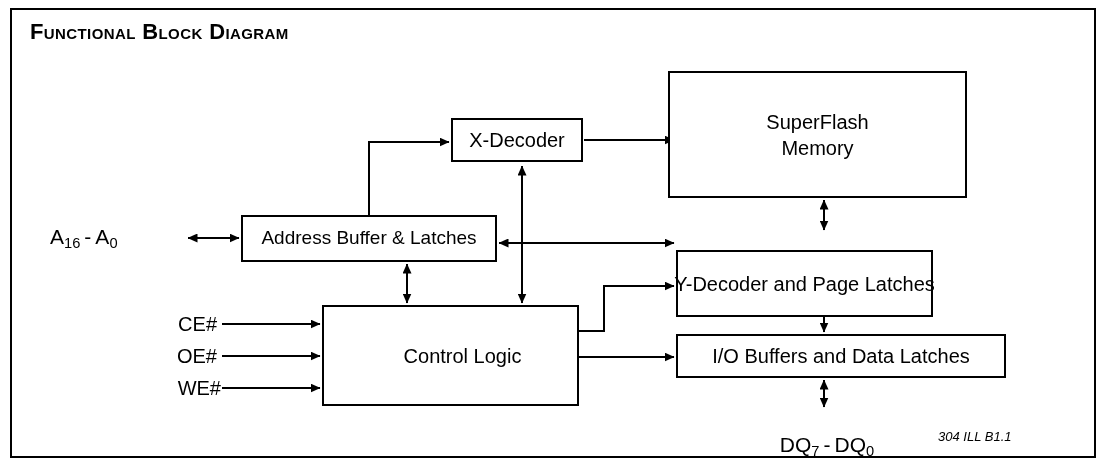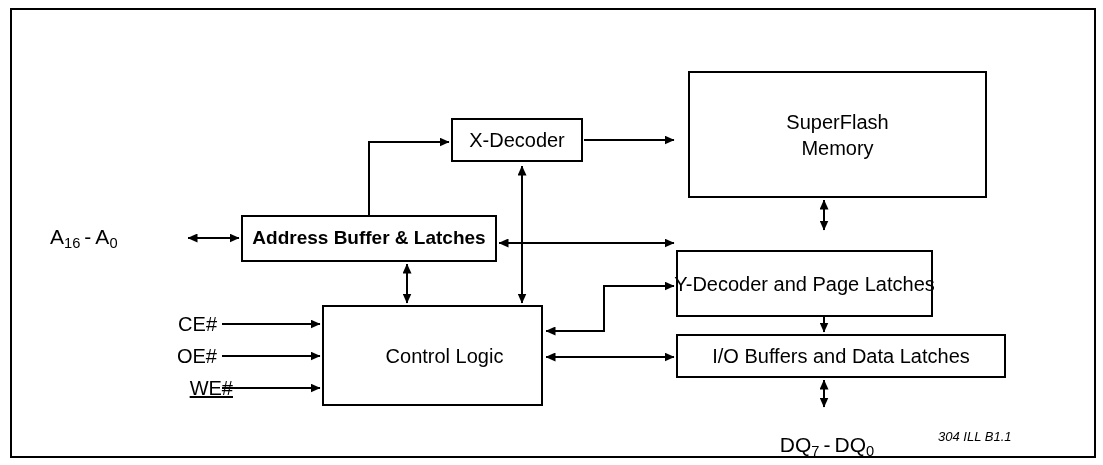--- a/index.html
+++ b/index.html
@@ -49,35 +49,35 @@
     display: flex;
     flex-direction: column;
     align-items: center;
     justify-content: center;
     text-align: center;
     font-size: 20px;
     line-height: 1.3;
     white-space: nowrap;
   }
   .block-xdecoder      { left: 451px; top: 118px; width: 132px; height: 44px; }
-  .block-superflash    { left: 688px; top:  71px; width: 299px; height: 127px; }
-  .block-addressbuffer { left: 241px; top: 215px; width: 256px; height: 47px; font-size: 19px; font-weight: bold; }
+  .block-superflash    { left: 668px; top:  71px; width: 299px; height: 127px; }
+  .block-addressbuffer { left: 241px; top: 215px; width: 256px; height: 47px; font-size: 19px; }
   .block-ydecoder      { left: 676px; top: 250px; width: 257px; height: 67px; }
-  .block-controllogic  { left: 322px; top: 305px; width: 221px; height: 101px; padding-left: 24px; }
+  .block-controllogic  { left: 322px; top: 305px; width: 257px; height: 101px; padding-left: 24px; }
   .block-iobuffers     { left: 676px; top: 334px; width: 330px; height: 44px; }
 
   .signal-label {
     position: absolute;
     font-size: 20px;
     white-space: nowrap;
   }
   .label-abus { left: 50px;  top: 225px; width: 132px; text-align: left; font-size: 21px; }
   .label-ce   { left: 120px; top: 313px; width: 97px;  text-align: right; }
   .label-oe   { left: 120px; top: 345px; width: 97px;  text-align: right; }
-  .label-we   { left: 136px; top: 377px; width: 97px;  text-align: right; text-decoration: underline; }
+  .label-we   { left: 124px; top: 377px; width: 97px;  text-align: right; }
   .label-dq   { left: 737px; top: 409px; width: 180px; text-align: center; font-size: 21px; margin-top: 24px; }
 
   .sub {
     font-size: 0.7em;
     position: relative;
     top: 0.24em;
   }
   .bus-sep { margin: 0 4px; }
 
   .footnote {
@@ -88,20 +88,21 @@
     font-style: italic;
   }
 </style>
 </head>
 <body>
 
 <div class="canvas">
 
   <div class="outer-border"></div>
 
+  <div class="diagram-title">Functional Block Diagram</div>
 
   <svg class="wires" viewBox="0 0 1103 465" xmlns="http://www.w3.org/2000/svg" aria-hidden="true">
     <defs>
       <marker id="arrow" viewBox="0 0 10 9" markerWidth="10" markerHeight="9" refX="9.5" refY="4.5" orient="auto-start-reverse" markerUnits="userSpaceOnUse">
         <path d="M0,0 L10,4.5 L0,9 Z" style="fill:#000;stroke:none"></path>
       </marker>
     </defs>
     <path d="M369,216 L369,142 L449,142" marker-end="url(#arrow)"></path>
     <path d="M584,140 L674,140" marker-end="url(#arrow)"></path>
     <path d="M522,166 L522,303" marker-start="url(#arrow)" marker-end="url(#arrow)"></path>

